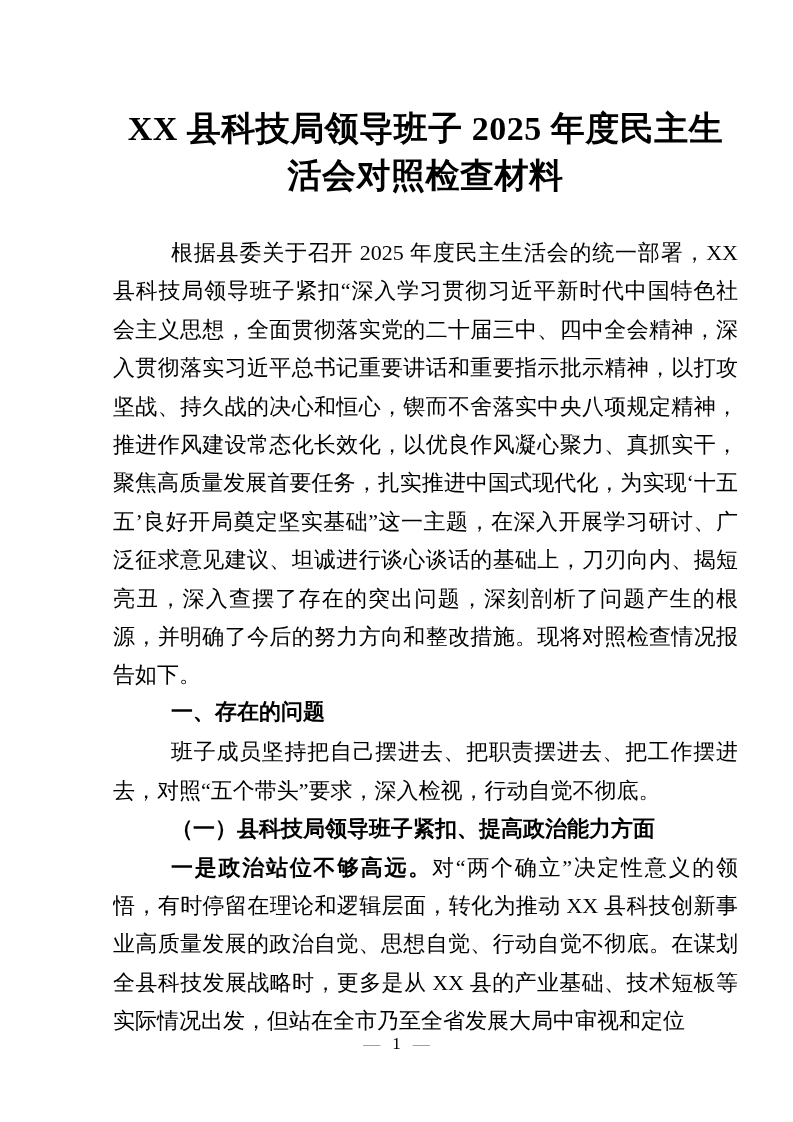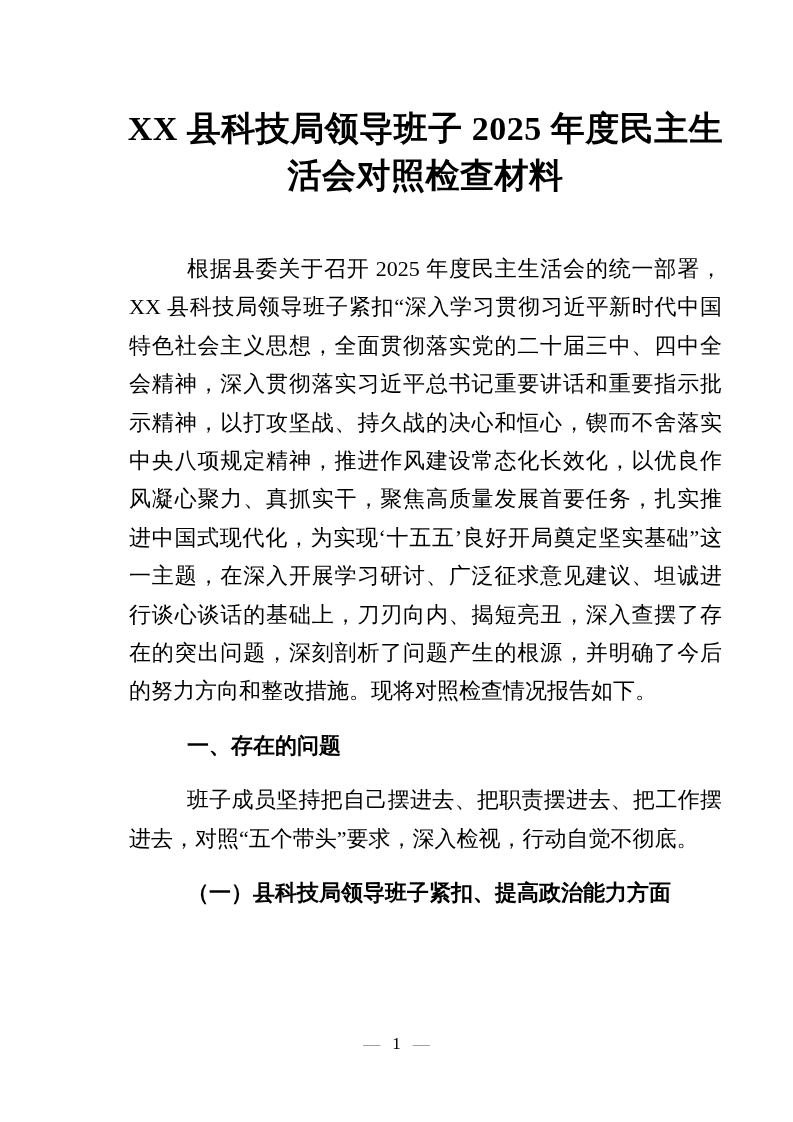--- a/index.html
+++ b/index.html
@@ -35,29 +35,29 @@
     top: 234px;
     left: 85px;
     width: 625px;
     height: 806px;
     overflow: hidden;
     font-size: 22px;
     line-height: 38.4px;
     text-align: justify;
   }
   .para, .h-black, .h-kai {
-    margin: 16px;
+    margin: 0;
     padding: 0;
     text-indent: 58px;
     font-size: 22px;
     line-height: 38.4px;
     font-weight: normal;
   }
   .h-black {
-    font-family: Liberation Serif, serif;
+    font-family: Liberation Mono, monospace;
     font-weight: 700;
   }
   .h-kai {
     font-weight: 700;
   }
   .lead-bold {
     font-weight: 700;
   }
   .footer {
     position: absolute;
@@ -87,20 +87,21 @@
   <div class="doc-body">
 
     <p class="para">根据县委关于召开 2025 年度民主生活会的统一部署，XX 县科技局领导班子紧扣“深入学习贯彻习近平新时代中国特色社会主义思想，全面贯彻落实党的二十届三中、四中全会精神，深入贯彻落实习近平总书记重要讲话和重要指示批示精神，以打攻坚战、持久战的决心和恒心，锲而不舍落实中央八项规定精神，推进作风建设常态化长效化，以优良作风凝心聚力、真抓实干，聚焦高质量发展首要任务，扎实推进中国式现代化，为实现‘十五五’良好开局奠定坚实基础”这一主题，在深入开展学习研讨、广泛征求意见建议、坦诚进行谈心谈话的基础上，刀刃向内、揭短亮丑，深入查摆了存在的突出问题，深刻剖析了问题产生的根源，并明确了今后的努力方向和整改措施。现将对照检查情况报告如下。</p>
 
     <h2 class="h-black">一、存在的问题</h2>
 
     <p class="para">班子成员坚持把自己摆进去、把职责摆进去、把工作摆进去，对照“五个带头”要求，深入检视，行动自觉不彻底。</p>
 
     <h3 class="h-kai">（一）县科技局领导班子紧扣、提高政治能力方面</h3>
 
+    <p class="para"><span class="lead-bold">一是政治站位不够高远。</span><span>对“两个确立”决定性意义的领悟，有时停留在理论和逻辑层面，转化为推动 XX 县科技创新事业高质量发展的政治自觉、思想自觉、行动自觉不彻底。在谋划全县科技发展战略时，更多是从 XX 县的产业基础、技术短板等实际情况出发，但站在全市乃至全省发展大局中审视和定位</span></p>
 
   </div>
 
   <div class="footer">
     <span class="dash">—</span><span class="pagenum">1</span><span class="dash">—</span>
   </div>
 
 </div>
 
 </body></html>

